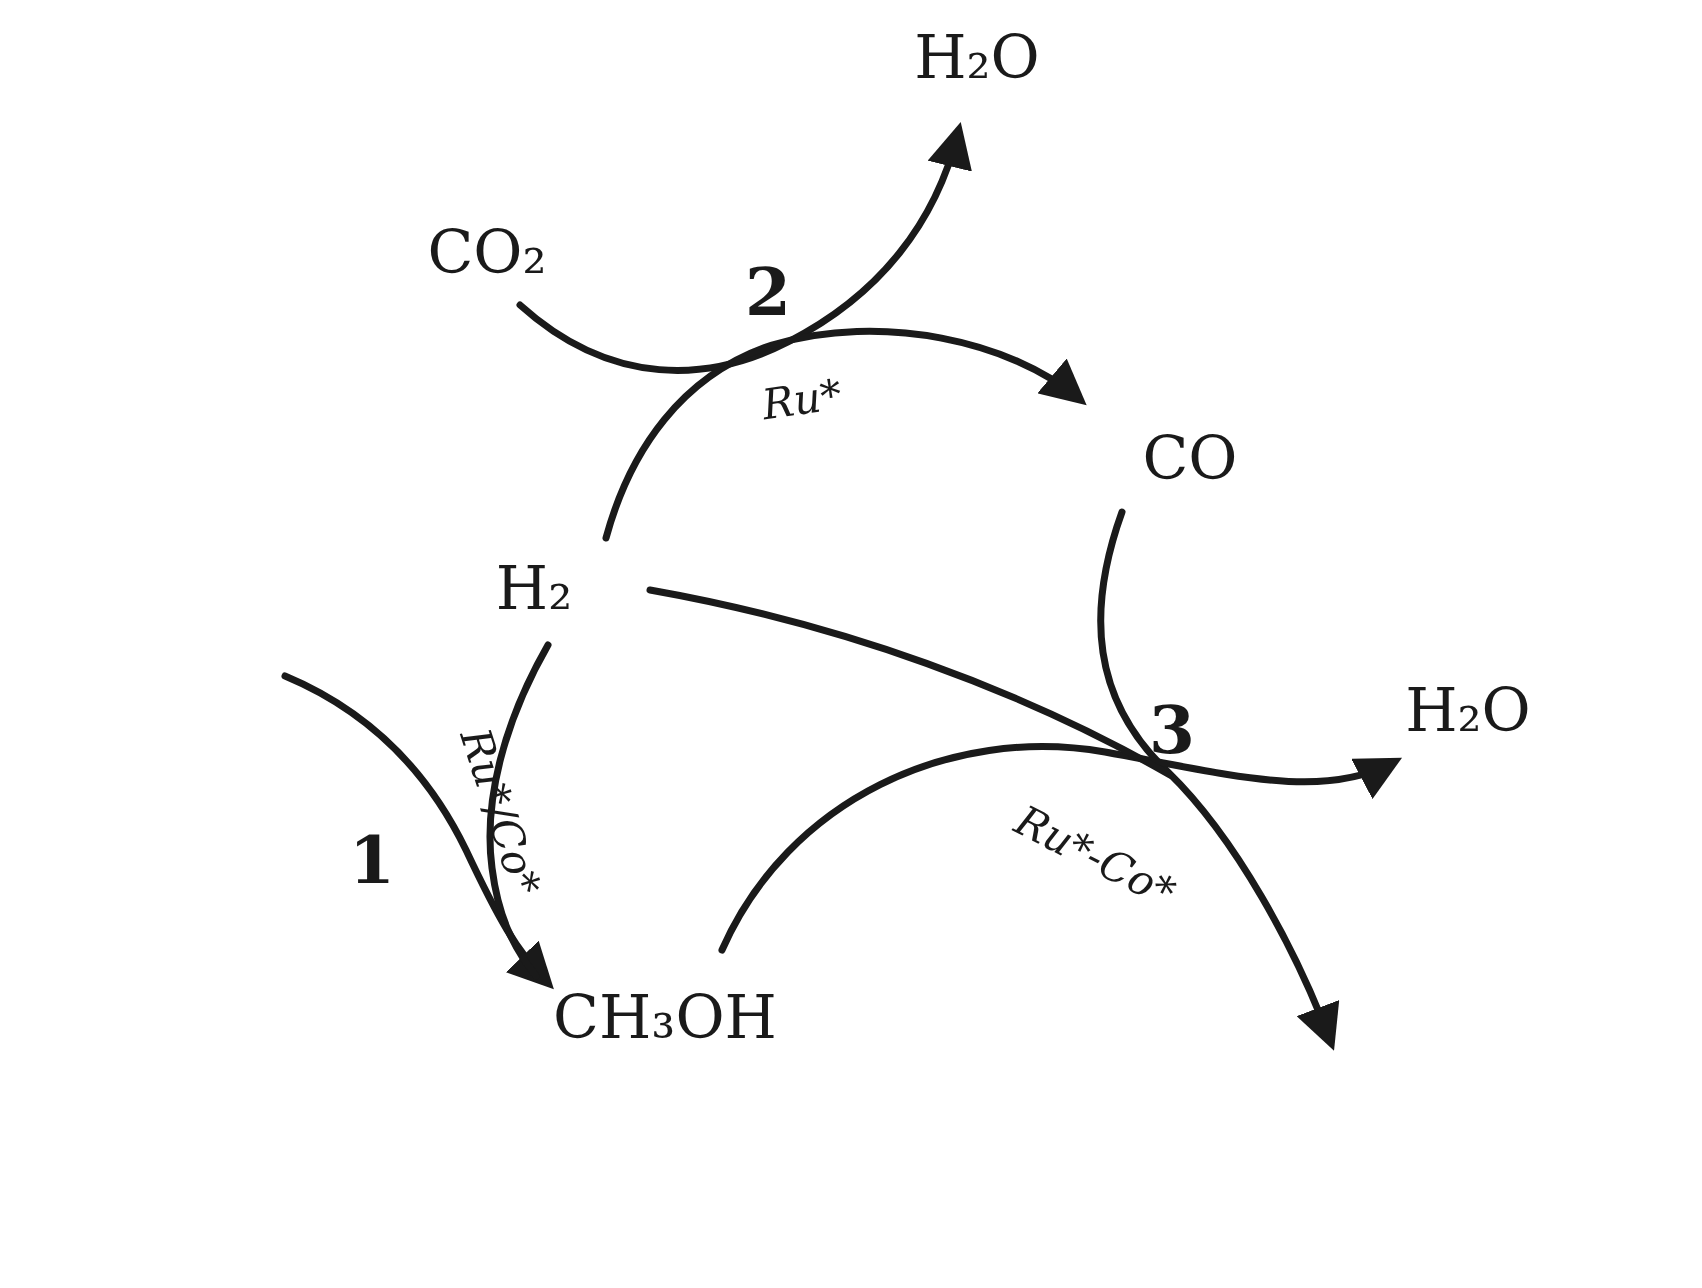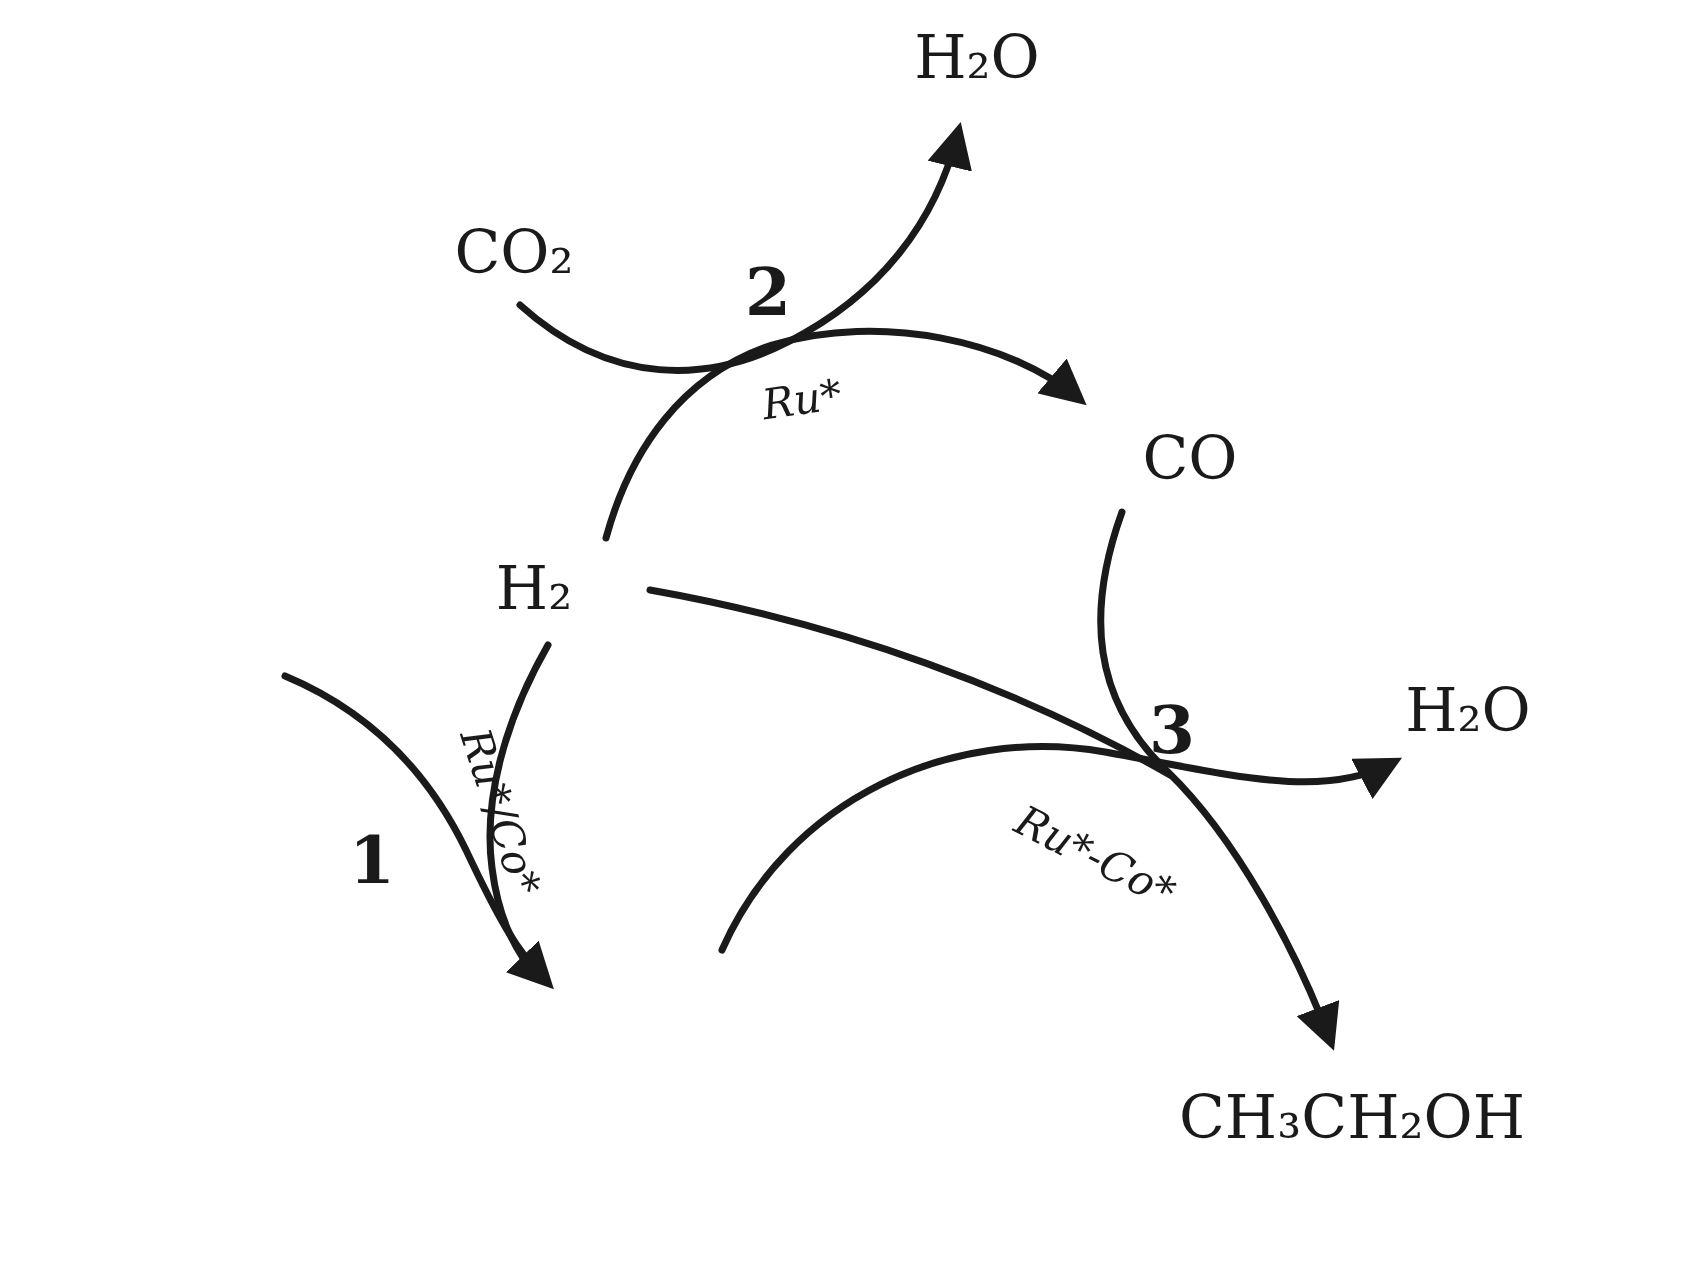--- a/index.html
+++ b/index.html
@@ -84,26 +84,26 @@
 
     <path class="curve" d="M 548 645 C 505 720, 483 800, 492 868 C 498 915, 512 946, 536 976"></path>
 
     <path class="curve" marker-end="url(#arrow)" d="M 1122 512 C 1086 612, 1092 700, 1168 772 C 1236 838, 1296 950, 1330 1040"></path>
 
     <path class="curve" marker-end="url(#arrow)" d="M 722 950 C 788 800, 950 725, 1105 752 C 1232 775, 1322 800, 1392 763"></path>
 
     <path class="curve" d="M 650 590 C 842 624, 1022 690, 1170 775"></path>
   </svg>
 
-  <div class="lbl species" style="left:514px;top:252px">CO₂</div>
+  <div class="lbl species" style="left:487px;top:252px">CO₂</div>
   <div class="lbl species" style="left:977px;top:57px">H₂O</div>
   <div class="lbl species" style="left:1190px;top:458px">CO</div>
   <div class="lbl species" style="left:534px;top:588px">H₂</div>
+  <div class="lbl species" style="left:665px;top:1017px">CH₃OH</div>
   <div class="lbl species" style="left:1468px;top:710px">H₂O</div>
-  <div class="lbl species" style="left:1352px;top:1117px">CH₃CH₂OH</div>
 
   <div class="lbl stepnum" style="left:372px;top:860px">1</div>
   <div class="lbl stepnum" style="left:768px;top:292px">2</div>
   <div class="lbl stepnum" style="left:1172px;top:730px">3</div>
 
   <div class="lbl catalyst rot-ru" style="left:802px;top:400px">Ru*</div>
   <div class="lbl catalyst rot-rucoslash" style="left:500px;top:812px">Ru*/Co*</div>
   <div class="lbl catalyst rot-rucodash" style="left:1095px;top:857px">Ru*-Co*</div>
 
 </div>

